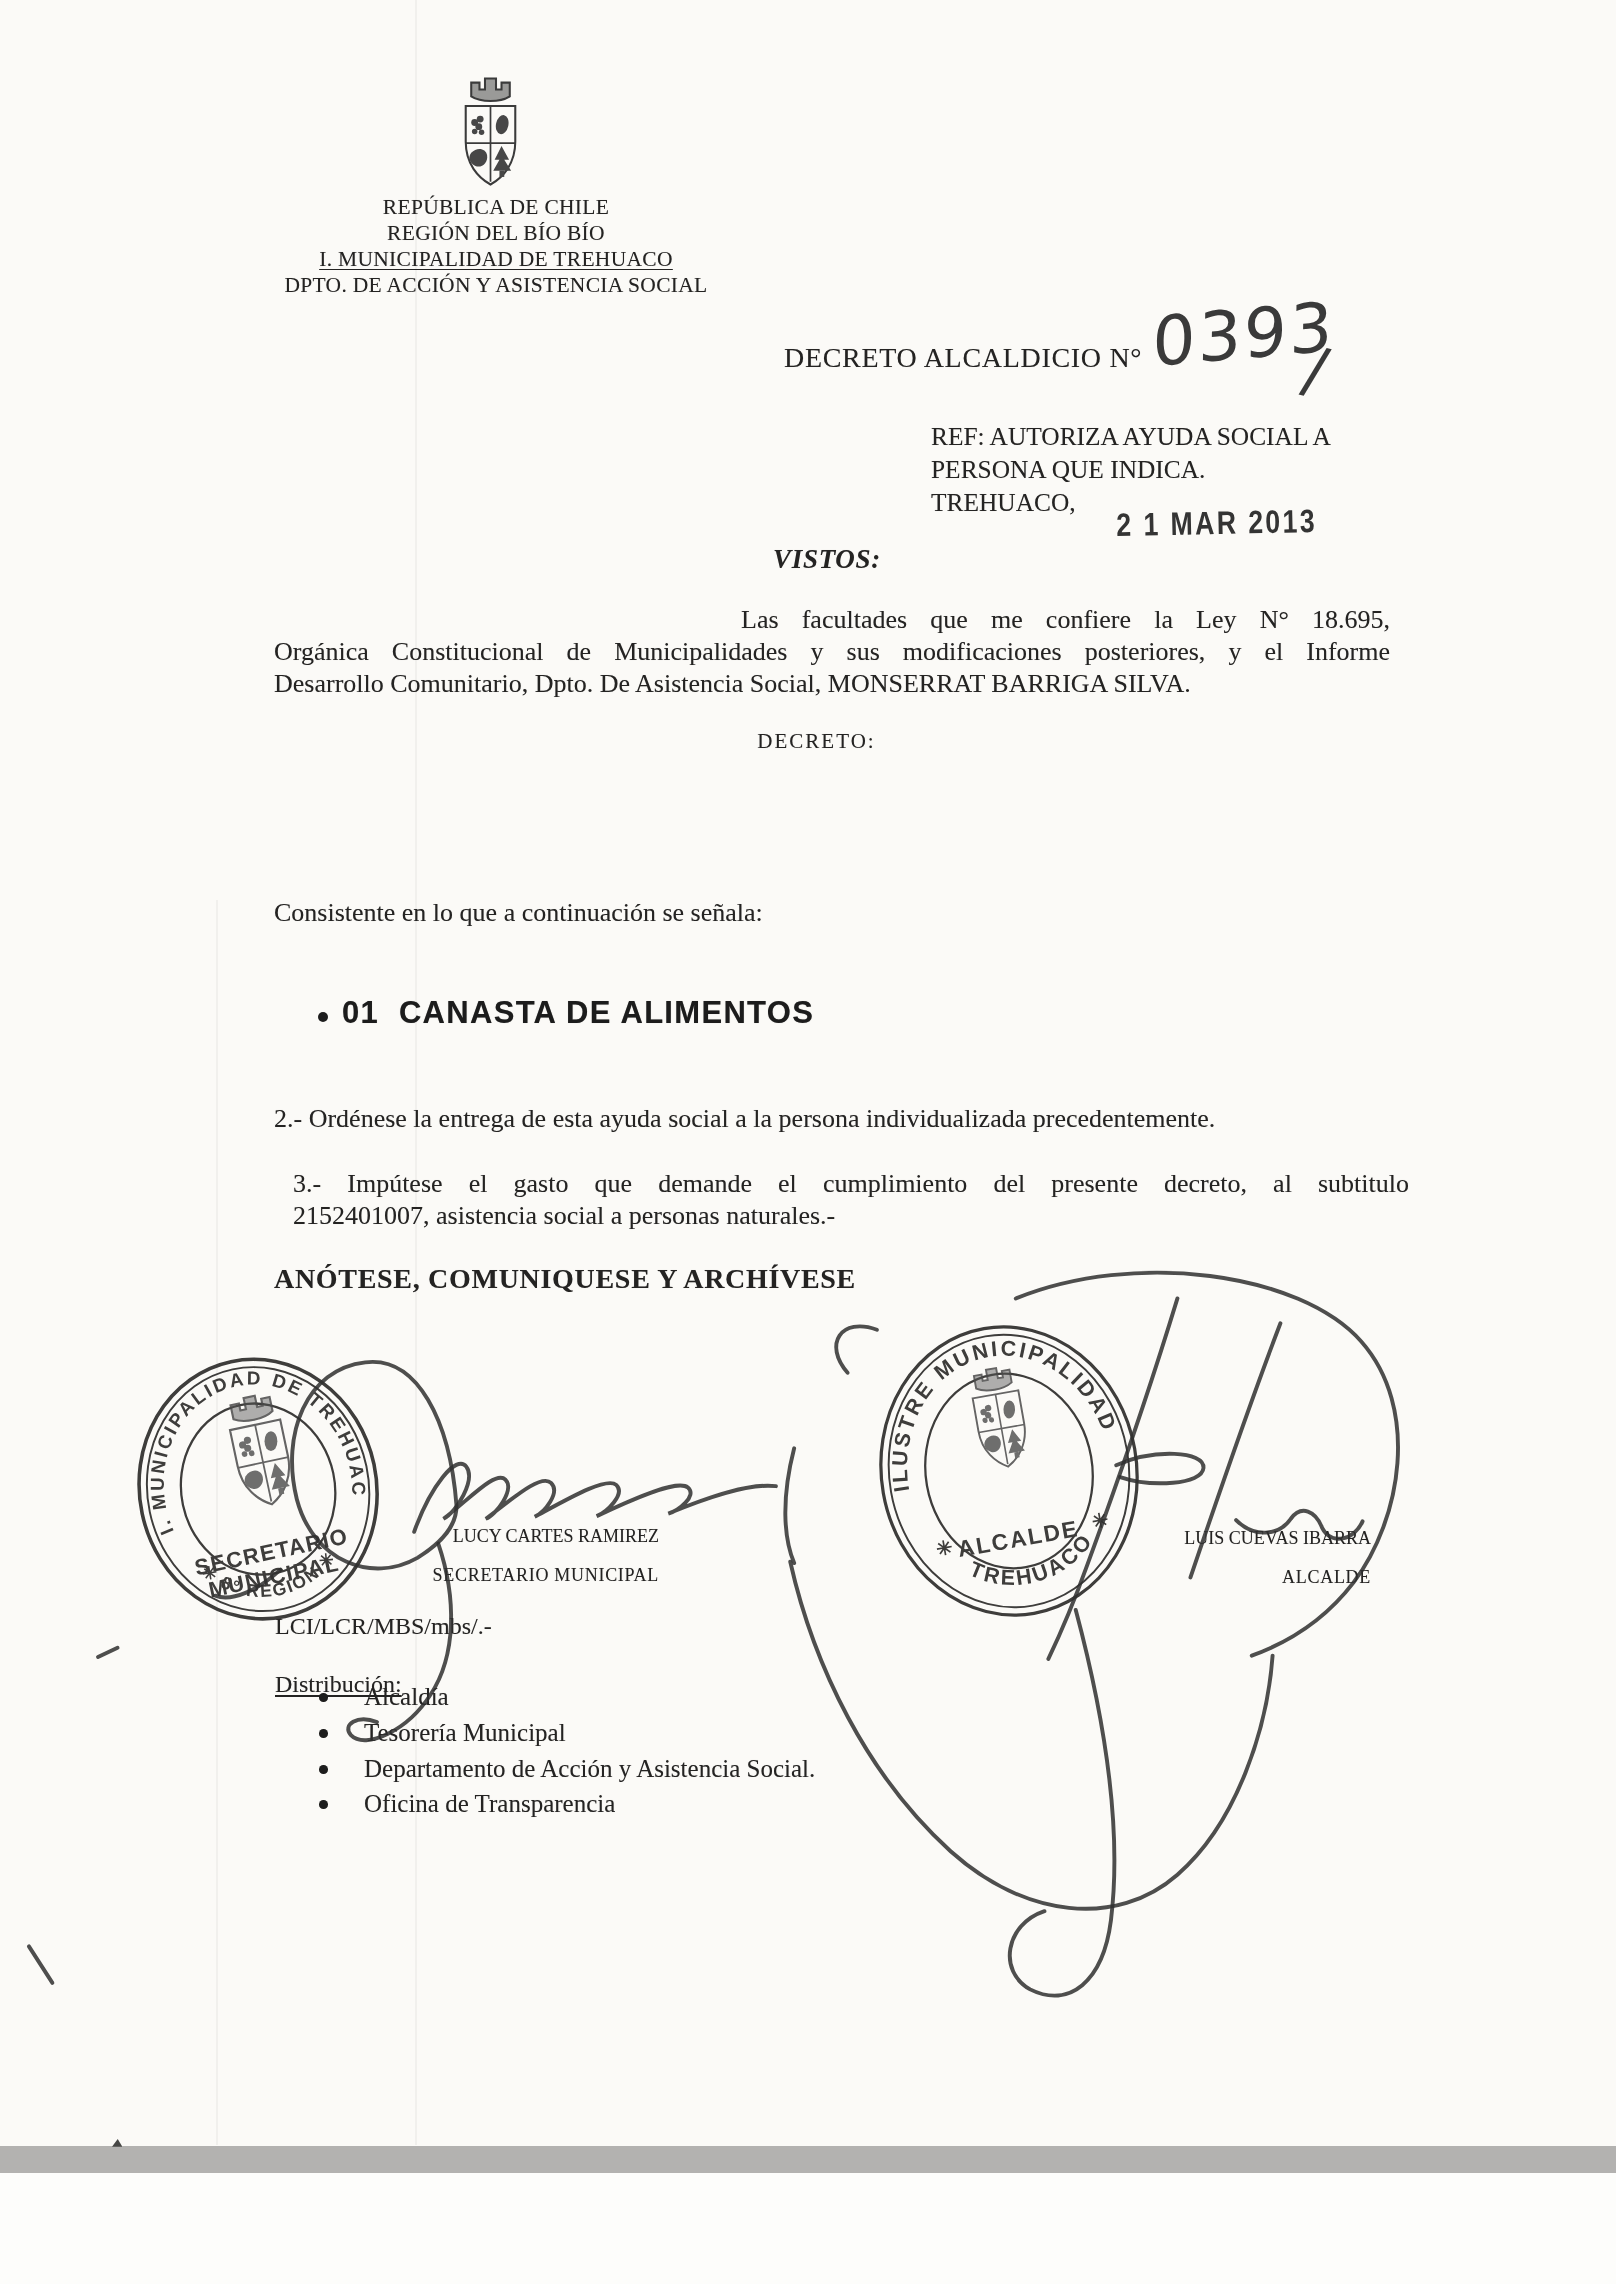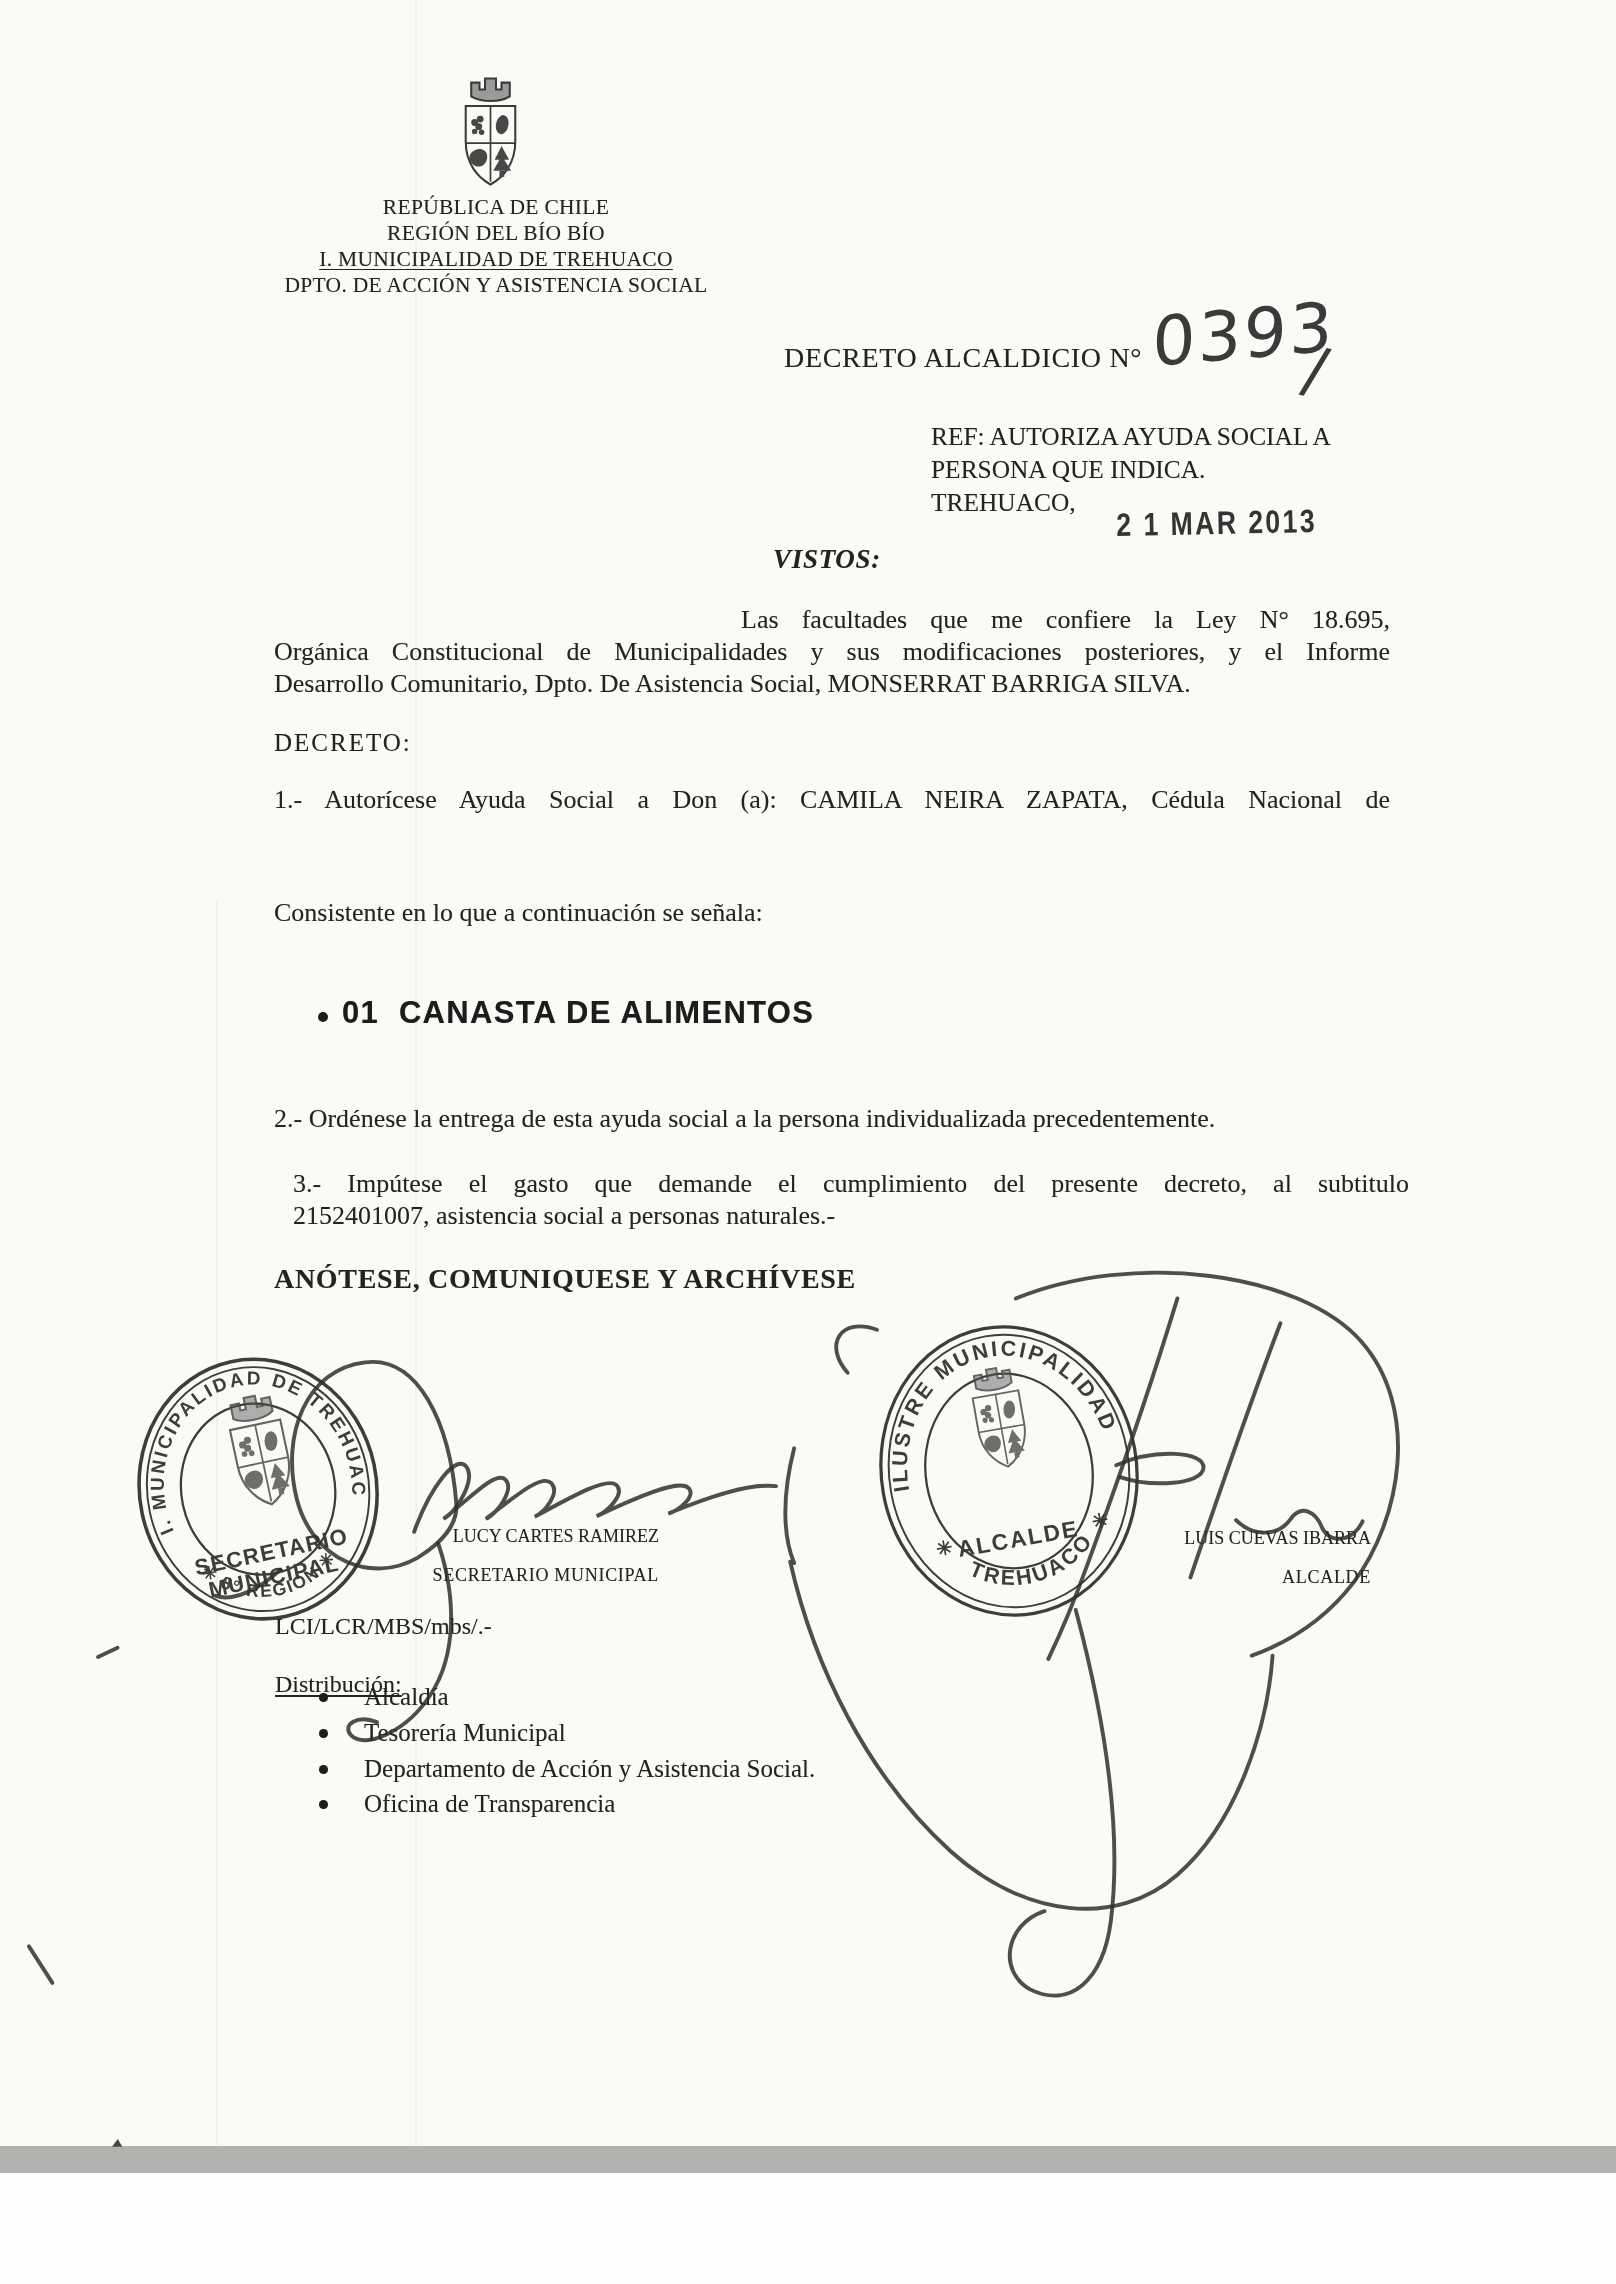--- a/index.html
+++ b/index.html
@@ -32,21 +32,21 @@
   #decree-number-suffix{left:1305px;top:334px;font-family:"DejaVu Sans",sans-serif;font-size:63px;color:#3a3a3a;transform:rotate(14deg);}
   #ref-block{left:931px;top:420px;font-size:25.4px;line-height:33px;}
   #date-stamp{left:1116px;top:507px;font-family:"Liberation Sans",sans-serif;font-weight:700;font-size:29px;letter-spacing:2.6px;color:#343434;transform:rotate(-1.2deg) scale(.92,1.12);transform-origin:left top;white-space:nowrap;}
   #vistos-label{left:773px;top:544px;font-size:27px;font-weight:700;font-style:italic;letter-spacing:0.7px;}
 
   
   .para{left:274px;width:1116px;font-size:26px;line-height:32px;}
   .jline{text-align:justify;text-align-last:justify;}
   #vistos-para{top:604px;}
   #vistos-para .indent{text-indent:467px;}
-  #decreto-label{left:274px;top:729px;width:1069px;text-align:left;font-size:25px;letter-spacing:2px;font-weight:400;}
+  #decreto-label{left:282px;top:729px;width:1069px;text-align:center;font-size:21px;letter-spacing:2px;font-weight:400;}
   #article1{top:784px;}
   #article1 .l2{margin-top:0.7px;white-space:nowrap;}
   .redaction{display:inline-block;background:#56565a;color:rgba(232,232,234,.6);border-radius:17px;padding:0 13px;margin:0 3.9px;font-size:23.5px;line-height:35px;height:35px;vertical-align:-7.8px;transform:rotate(-.6deg);letter-spacing:0.7px;box-shadow:0 0 1.3px rgba(40,40,44,.6);}
   #consistente{top:897px;}
   #benefit-dot{left:318px;top:1012px;width:10.4px;height:10.4px;border-radius:50%;background:#1d1d1d;}
   #benefit-text{left:342px;top:995px;font-family:"Liberation Sans",sans-serif;font-weight:700;font-size:31px;letter-spacing:1.3px;white-space:pre;color:#1c1c1c;text-shadow:0 0 0.7px rgba(0,0,0,.4);}
   #article2{top:1103px;}
   #article3{top:1168px;margin-left:19px;}
   #closing{left:274px;top:1263px;font-size:28px;font-weight:700;letter-spacing:0.7px;white-space:nowrap;}
 
@@ -130,21 +130,20 @@
 
 <div class="abs z1 doc-text para" id="vistos-para">
   <div class="jline indent">Las facultades que me confiere la Ley N° 18.695,</div>
   <div class="jline">Orgánica Constitucional de Municipalidades y sus modificaciones posteriores, y el Informe</div>
   <div>Desarrollo Comunitario, Dpto. De Asistencia Social, MONSERRAT BARRIGA SILVA.</div>
 </div>
 
 <div class="abs z1 doc-text" id="decreto-label">DECRETO:</div>
 
 <div class="abs z1 doc-text para" id="article1">
-  <div class="jline">1.- Autorícese Ayuda Social a Don (a): CAMILA NEIRA ZAPATA, Cédula Nacional de</div>
 </div>
 
 <div class="abs z1 doc-text para" id="consistente">Consistente en lo que a continuación se señala:</div>
 
 <div class="abs z1" id="benefit-dot"></div>
 <div class="abs z1" id="benefit-text">01  CANASTA DE ALIMENTOS</div>
 
 <div class="abs z1 doc-text para" id="article2">2.- Ordénese la entrega de esta ayuda social a la persona individualizada precedentemente.</div>
 
 <div class="abs z1 doc-text para" id="article3">

